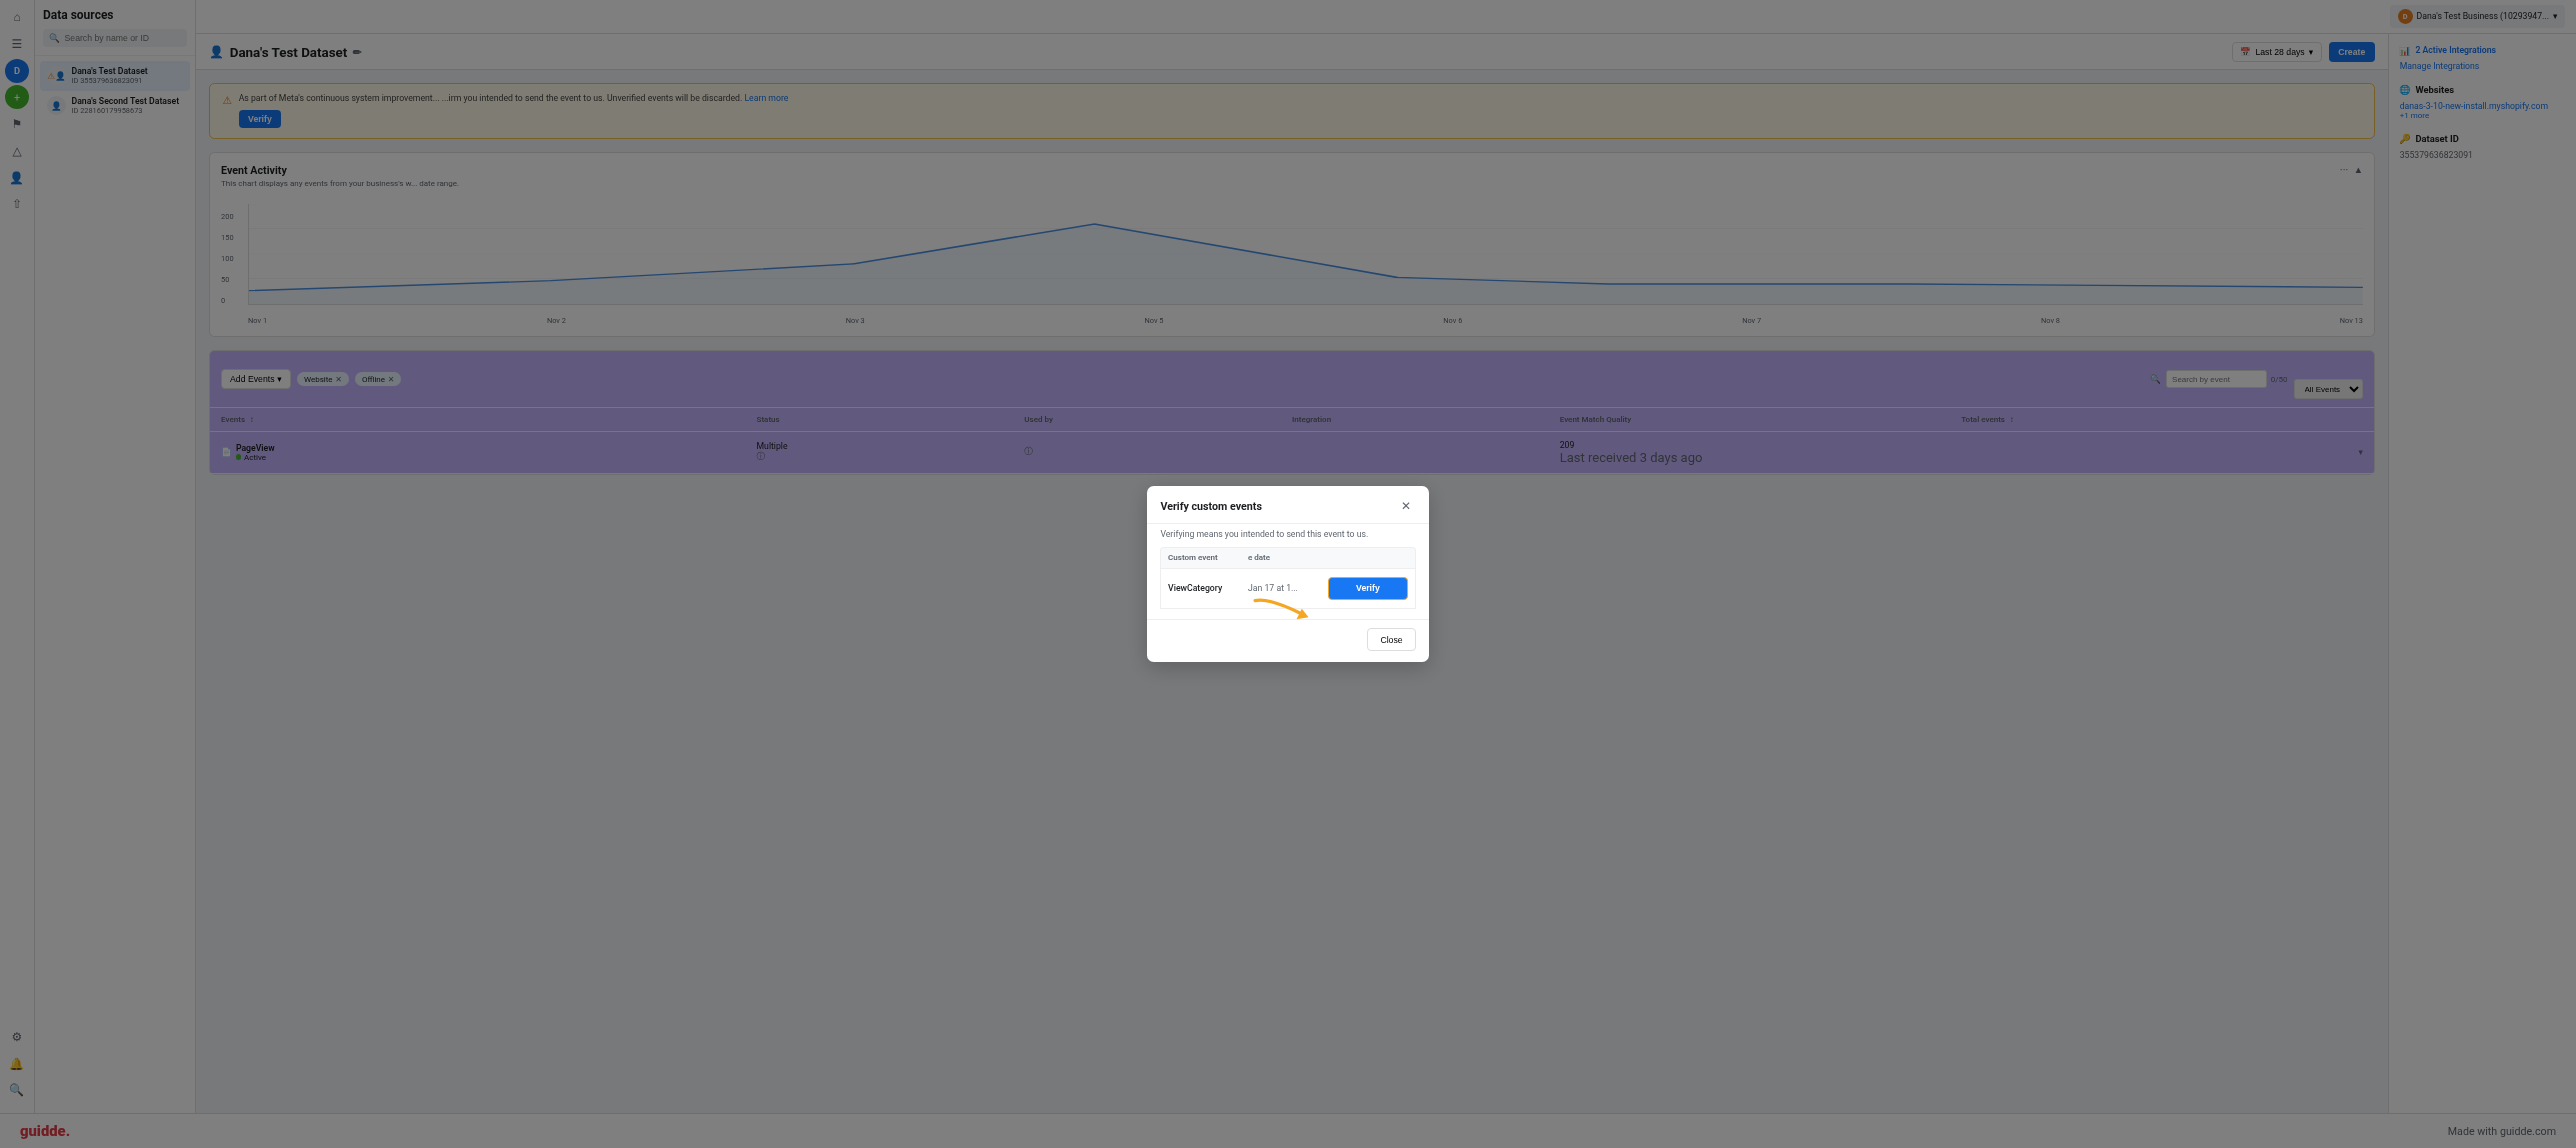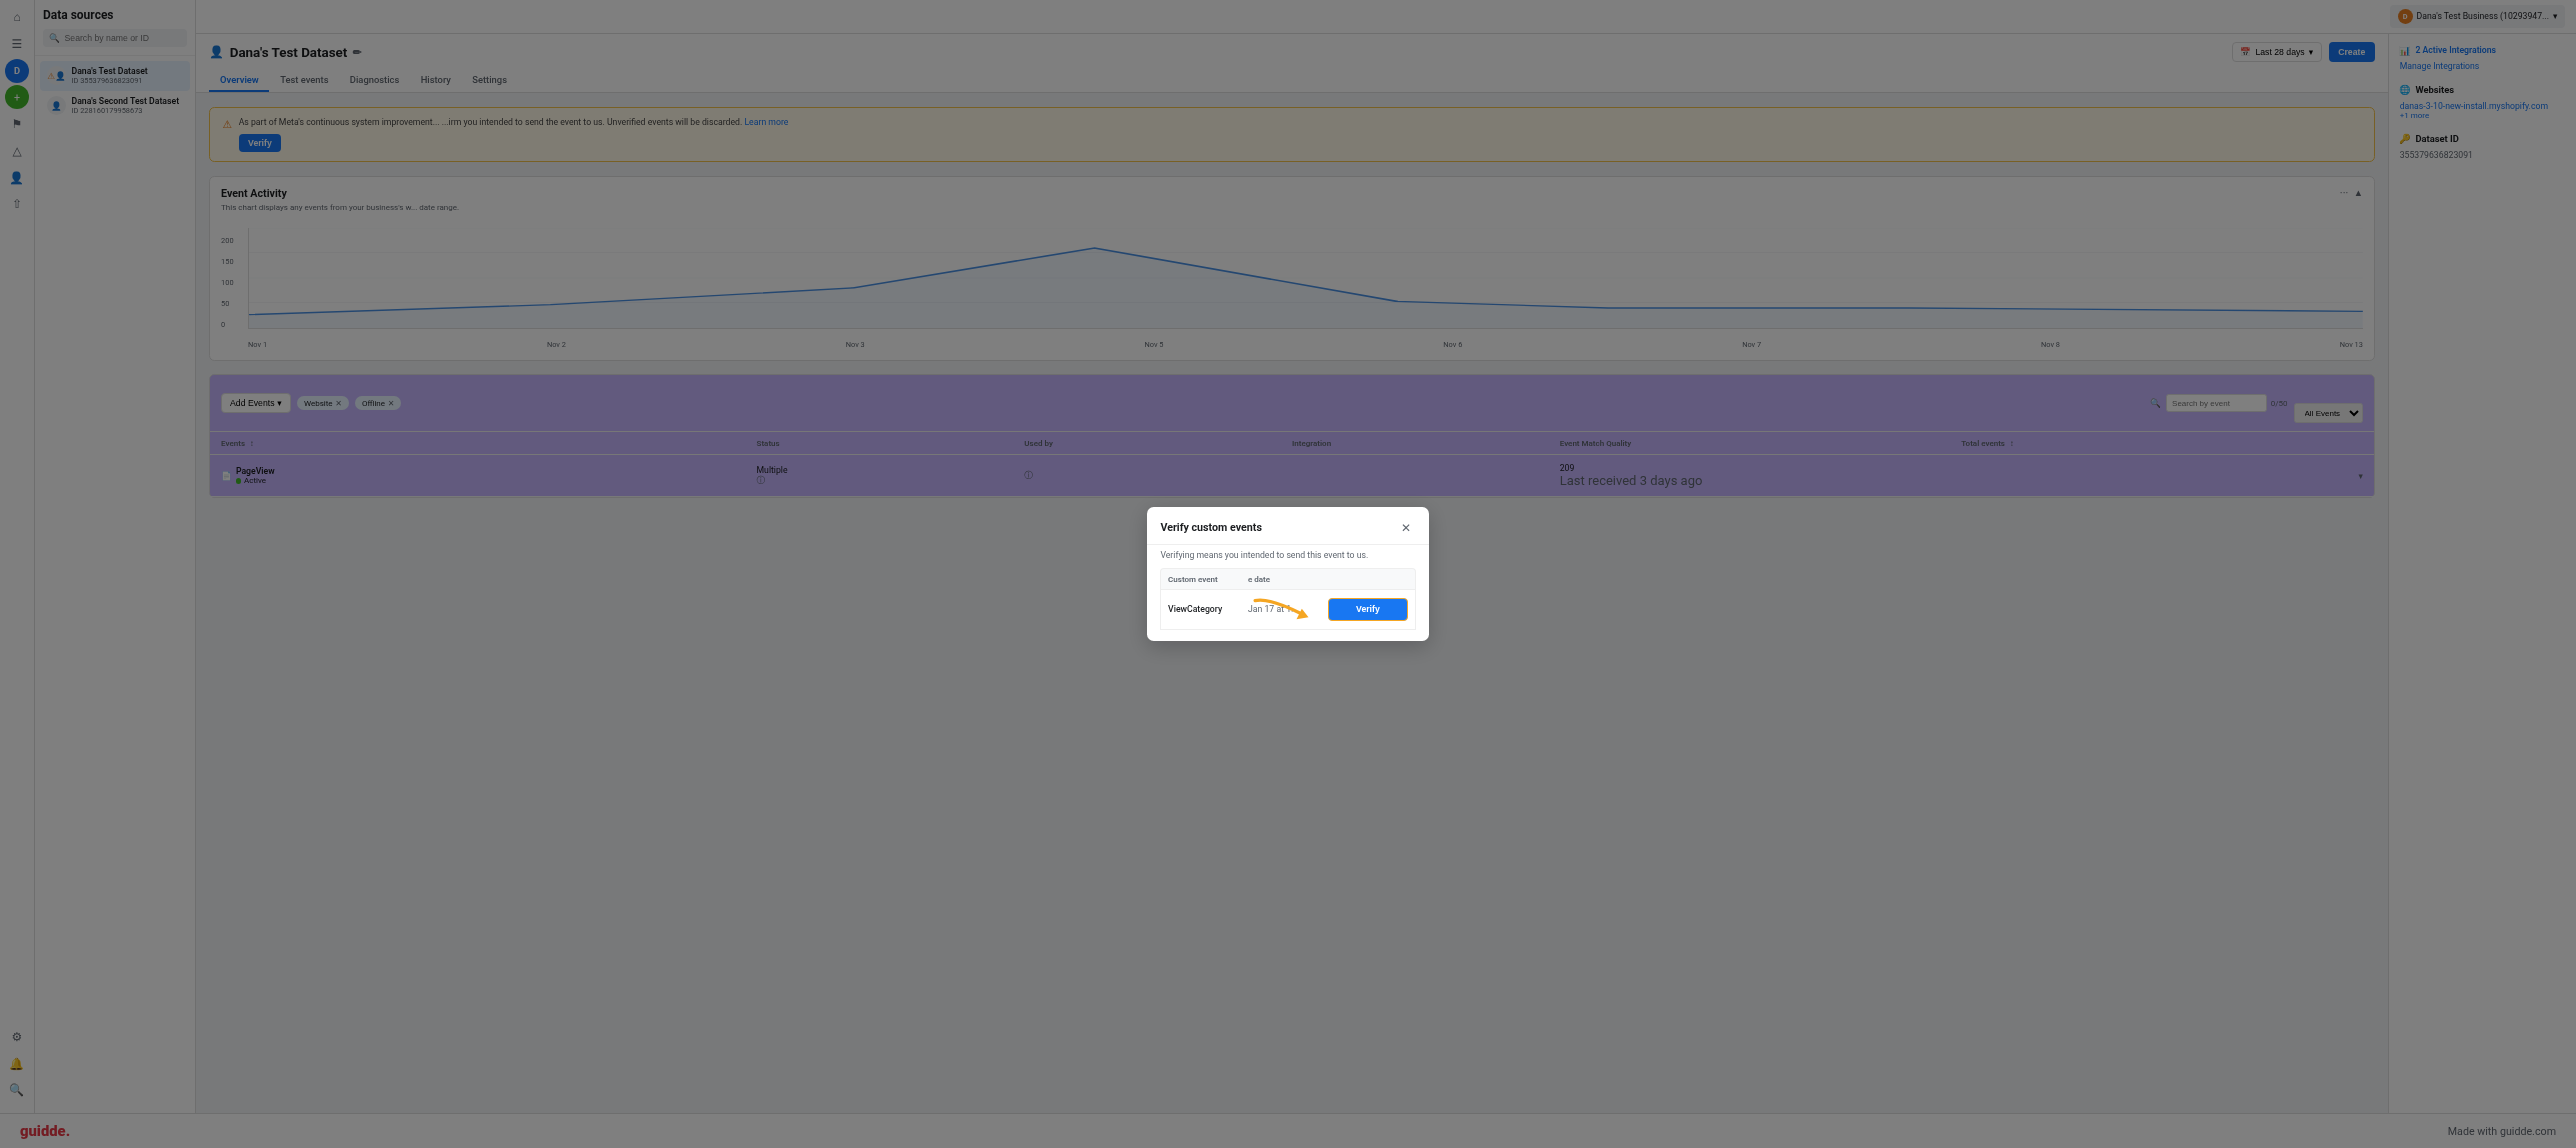--- a/index.html
+++ b/index.html
@@ -206,27 +206,20 @@
               <div class="content-header-right">
                 <button class="date-range-btn">
                   <span>📅</span>
                   <span>Last 28 days</span>
                   <span>▾</span>
                 </button>
                 <button class="create-btn">Create</button>
               </div>
             </div>
 
-            <div class="tabs">
-              <div class="tab active">Overview</div>
-              <div class="tab">Test events</div>
-              <div class="tab">Diagnostics</div>
-              <div class="tab">History</div>
-              <div class="tab">Settings</div>
-            </div>
           </div>
 
           <div class="page-body">
 
             <div class="warning-banner">
               <div class="warning-banner-icon">⚠</div>
               <div class="warning-banner-content">
                 <div class="warning-banner-text">
                   <span>As part of Meta's continuous system improvement...</span>
                   <span>...irm you intended to send the event to us. Unverified events will be discarded.</span>
@@ -397,20 +390,23 @@
         <span>Custom event</span>
         <span>e date</span>
         <span></span>
       </div>
       <div class="modal-table-row">
         <span class="modal-event-name">ViewCategory</span>
         <span style="font-size:8.7px; color:#606770;">Jan 17 at 1...</span>
         <button class="modal-verify-btn">Verify</button>
       </div>
     </div>
+    <div class="modal-footer">
+      <button class="modal-close-btn">Close</button>
+    </div>
   </div>
 
   <div style="position:absolute; top:50%; left:50%; transform:translate(-40px, 20px); pointer-events:none;">
     <svg width="81" height="40" viewBox="0 0 120 60">
       <path d="M10,10 Q30,5 80,30" stroke="#f5a623" stroke-width="5" fill="none" stroke-linecap="round"></path>
       <polygon points="80,22 90,35 72,38" fill="#f5a623"></polygon>
     </svg>
   </div>
 </div>
 

